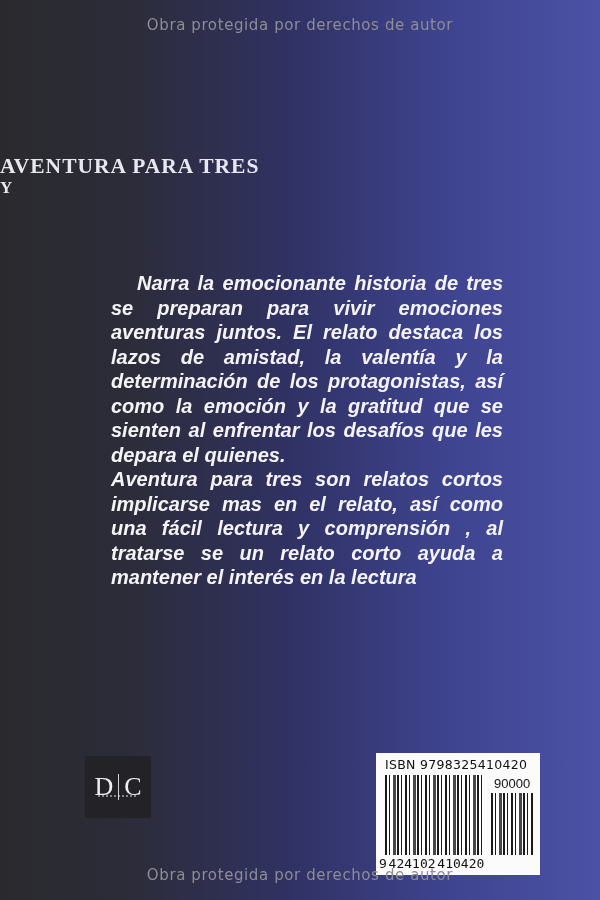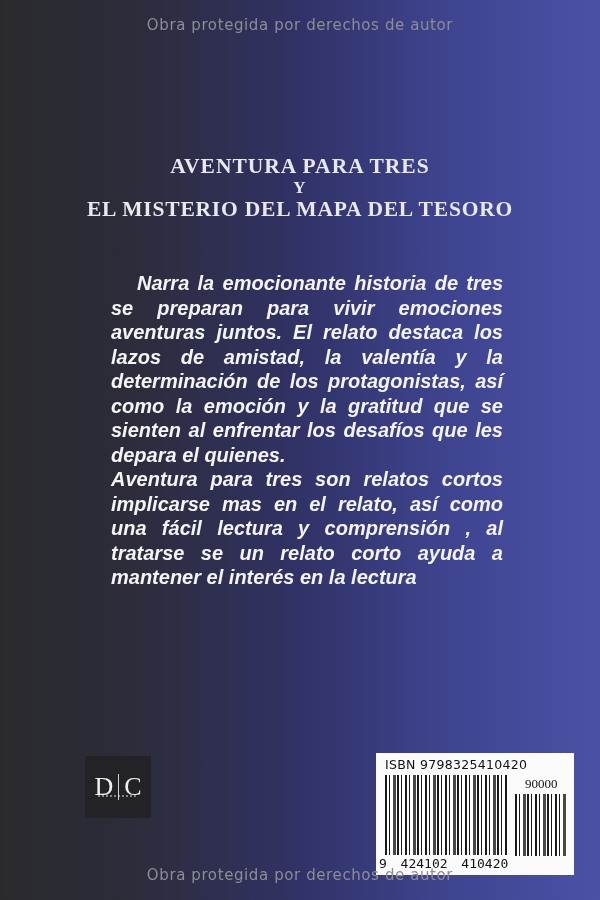--- a/index.html
+++ b/index.html
@@ -24,21 +24,20 @@
     z-index: 5;
   }
   .wm-top { top: 16px; }
   .wm-bottom { top: 866px; }
 
   .title-block {
     position: absolute;
     top: 154px;
     left: 0;
     width: 100%;
-    text-align: center;
     color: #e8e8f0;
     font-family: "Liberation Serif", serif;
     font-weight: 600;
   }
   .t1 { font-size: 21.5px; line-height: 25px; letter-spacing: 1px; }
   .t2 { font-size: 17px;   line-height: 18px; letter-spacing: 1px; }
   .t3 { font-size: 21.5px; line-height: 25px; letter-spacing: 0.8px; }
 
   .body-text {
     position: absolute;
@@ -88,21 +87,21 @@
     right: 13px;
     top: 39px;
     height: 2px;
     background: repeating-linear-gradient(90deg, rgba(255,255,255,0.45) 0 2px, transparent 2px 4px);
   }
 
   .barcode-box {
     position: absolute;
     left: 376px;
     top: 753px;
-    width: 198px;
+    width: 164px;
     height: 122px;
     background: #fbfbfb;
     z-index: 2;
     box-sizing: border-box;
   }
   .isbn-label {
     margin: 4px 0 3px 9px;
     font-family: "DejaVu Sans", sans-serif;
     font-size: 12.5px;
     color: #111;
@@ -133,38 +132,37 @@
     justify-content: space-between;
     margin-top: 1px;
     margin-left: -6px;
     font-family: "DejaVu Sans Mono", monospace;
     font-size: 13px;
     color: #111;
   }
   .bc-addon { width: 52px; margin-top: 1px; }
   .addon-label {
     text-align: center;
-    font-family: Liberation Serif, serif;
+    font-family: Liberation Sans, sans-serif;
     font-size: 13px;
     color: #111;
     margin-bottom: 2px;
   }
   .bars-addon { height: 62px; }
 </style>
 </head>
 <body>
 
 <div class="page">
 
   <div class="watermark wm-top">Obra protegida por derechos de autor</div>
 
   <div class="title-block">
     <div class="t1">AVENTURA PARA TRES</div>
     <div class="t2">Y</div>
-    <div class="t3">EL MISTERIO DEL MAPA DEL TESORO</div>
   </div>
 
   <div class="body-text">
       <div class="bline" style="text-indent: 26px;">Narra la emocionante historia de tres</div>
       <div class="bline">se preparan para vivir emociones</div>
       <div class="bline">aventuras juntos. El relato destaca los</div>
       <div class="bline">lazos de amistad, la valentía y la</div>
       <div class="bline">determinación de los protagonistas, así</div>
       <div class="bline">como la emoción y la gratitud que se</div>
       <div class="bline">sienten al enfrentar los desafíos que les</div>

